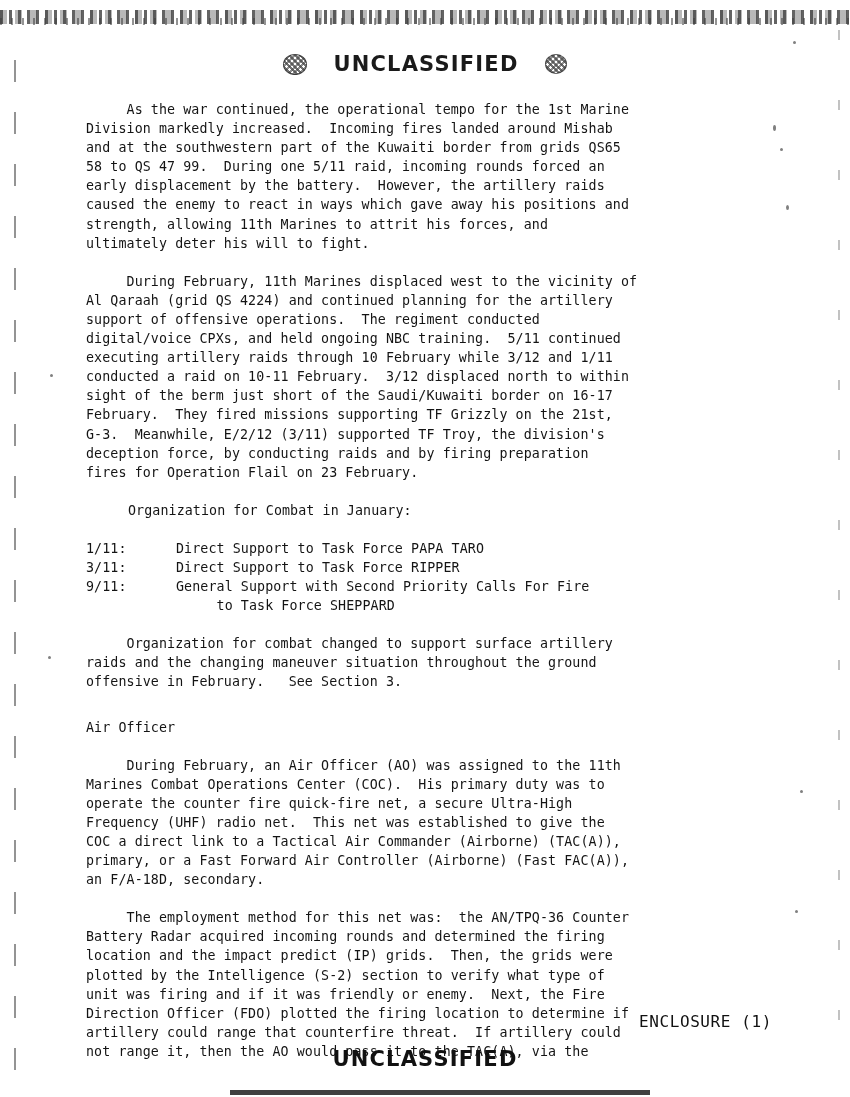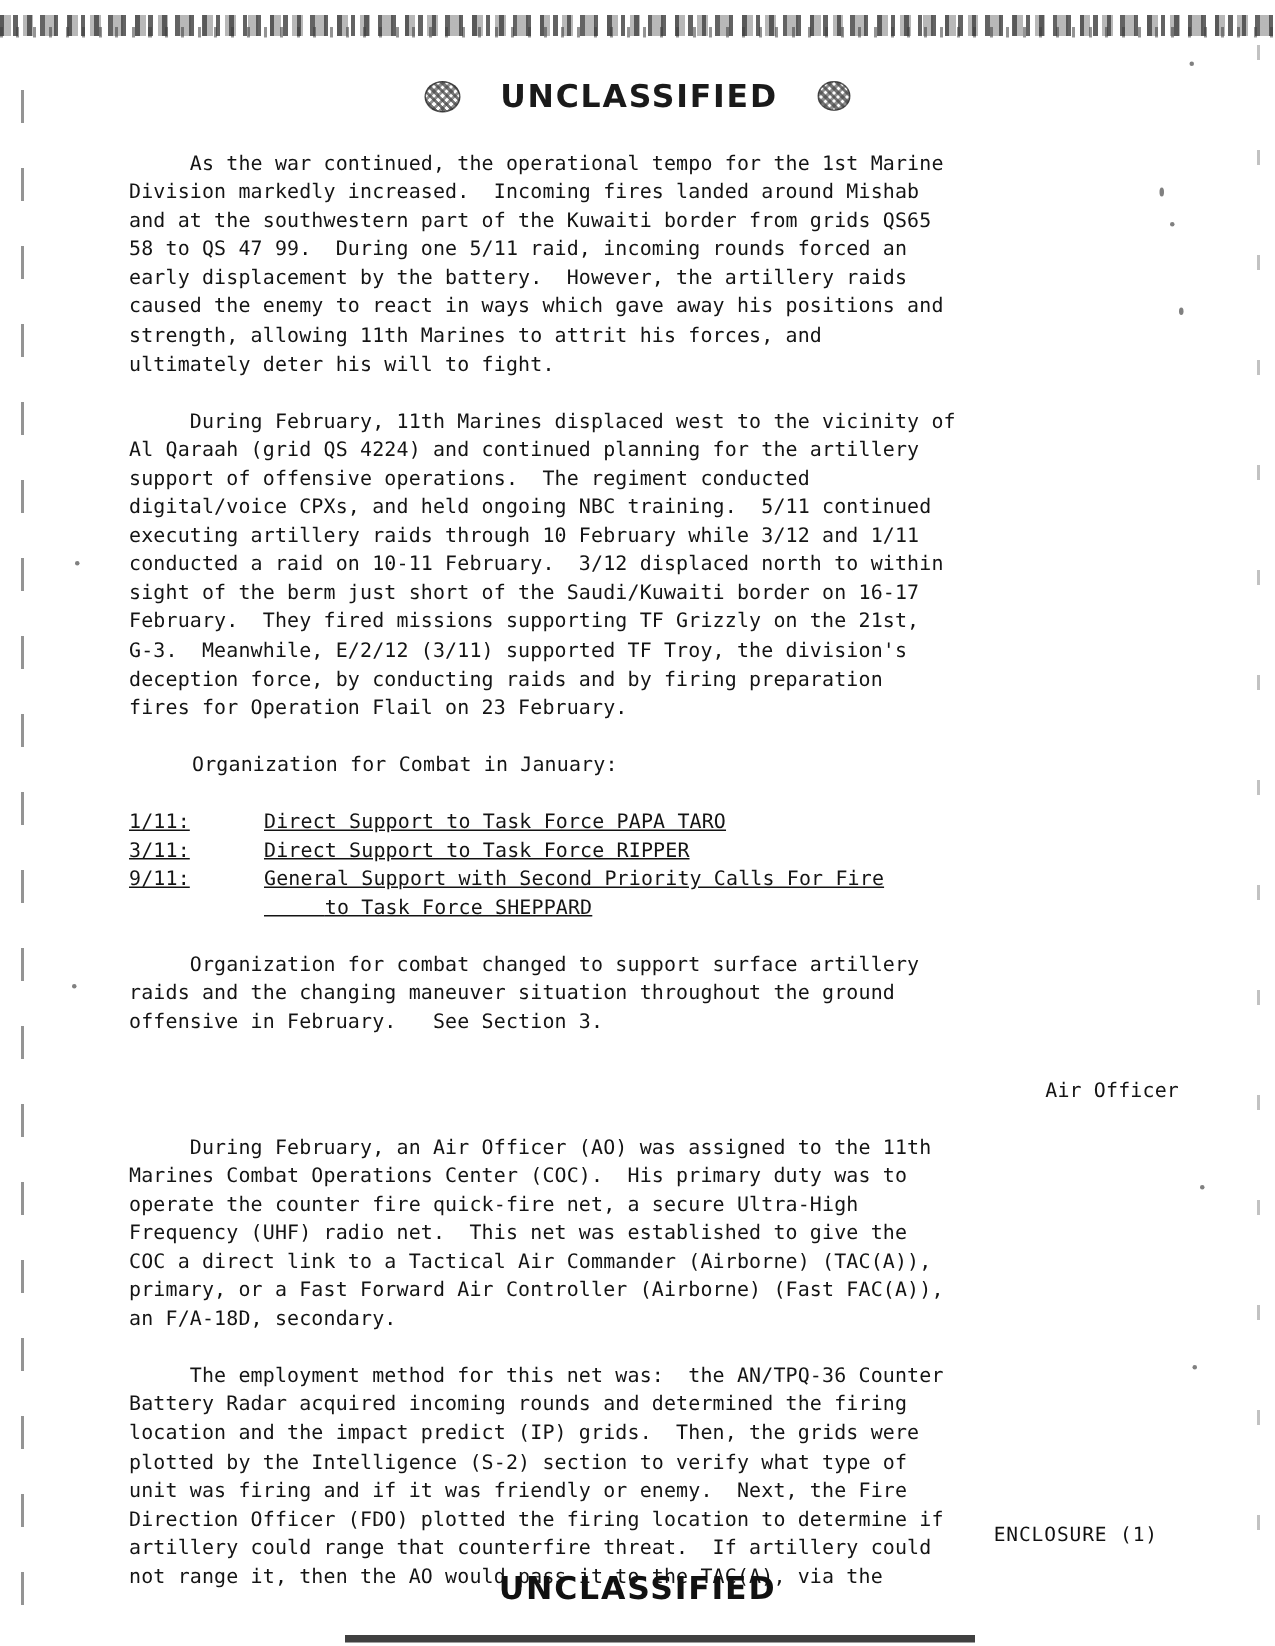--- a/index.html
+++ b/index.html
@@ -114,50 +114,49 @@
     letter-spacing: 0.1px;
     color: #141414;
   }
   .para {
     white-space: pre-wrap;
     margin: 0 0 19px 0;
   }
   .para.tight { margin-bottom: 0; }
 
   .section-heading {
-    text-align: right;
+    text-align: left;
     margin: 26px 0 19px 0;
   }
 
   .org-intro { margin: 0 0 19px 0; padding-left: 42px; }
 
   .org-table {
     margin: 0 0 19px 0;
     padding-left: 42px;
     border-collapse: collapse;
-    text-decoration: underline;
   }
   .org-table td {
     vertical-align: top;
     padding: 0;
     font-size: 13.3px;
     line-height: 19.1px;
     white-space: pre-wrap;
   }
   .org-table td.unit { width: 90px; }
   .org-table tr.gap td { padding-top: 9px; }
 
   .italic { }
 
   
   .enclosure {
     position: absolute;
     bottom: 66px;
     right: 78px;
-    font-size: 13px;
+    font-size: 16px;
     letter-spacing: 0.6px;
   }
   .footer-classification {
     position: absolute;
     bottom: 26px;
     left: 0;
     width: 850px;
     text-align: center;
     font-family: "DejaVu Sans", sans-serif;
     font-size: 21px;

